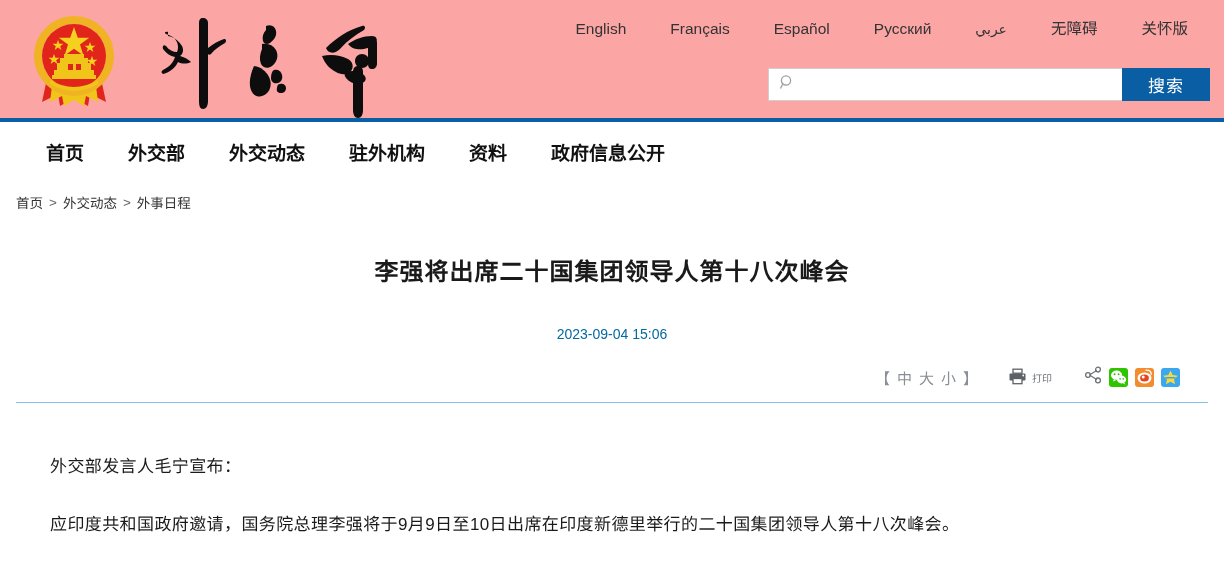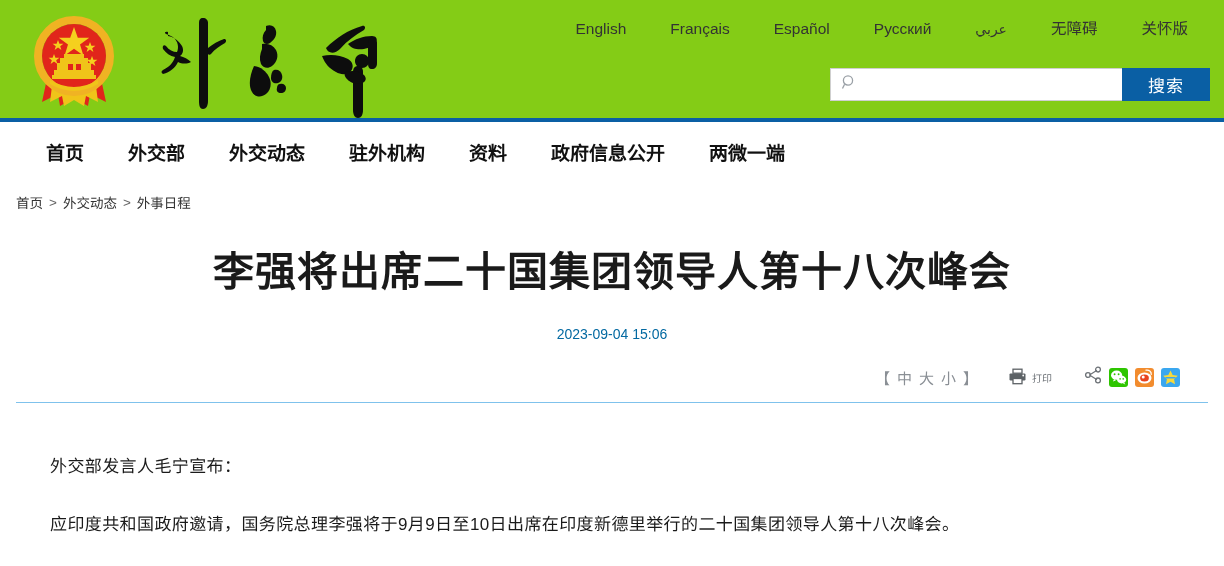--- a/index.html
+++ b/index.html
@@ -14,21 +14,21 @@
     font-family: "Liberation Sans", "DejaVu Sans", sans-serif;
     color: #222;
     overflow: hidden;
     position: relative;
   }
 
   
   .header {
     position: relative;
     height: 118px;
-    background: #84cc16;
+    background: #fca5a5;
   }
   .brand {
     position: absolute;
     left: 28px;
     top: 8px;
     display: flex;
     align-items: center;
     gap: 26px;
   }
   .emblem {
@@ -60,21 +60,21 @@
   }
   .lang-bar a.ar { font-size: 14px; }
 
   
   .search-wrap {
     position: absolute;
     right: 14px;
     top: 68px;
     display: flex;
     height: 33px;
-    width: 380px;
+    width: 442px;
   }
   .search-field {
     flex: 1 1 auto;
     border: 1px solid #cfcfcf;
     border-right: none;
     background: #fff;
     display: flex;
     align-items: center;
     padding-left: 10px;
     box-sizing: border-box;
@@ -135,21 +135,21 @@
   }
   .breadcrumb a { color: #333; text-decoration: none; }
   .breadcrumb .sep { color: #666; }
 
   
   .article {
     padding: 0 16px;
   }
   .headline {
     text-align: center;
-    font-size: 41px;
+    font-size: 24px;
     font-weight: bold;
     color: #1a1a1a;
     margin: 38px 0 0 0;
     letter-spacing: 1px;
     line-height: 44px;
   }
   .pubtime {
     text-align: center;
     font-size: 14px;
     color: #0369a1;
@@ -306,21 +306,20 @@
 </div>
 
 <div class="nav-rule"></div>
 <nav class="nav">
   <a class="nav-item" href="#">首页</a>
   <a class="nav-item" href="#">外交部</a>
   <a class="nav-item" href="#">外交动态</a>
   <a class="nav-item" href="#">驻外机构</a>
   <a class="nav-item" href="#">资料</a>
   <a class="nav-item" href="#">政府信息公开</a>
-  <a class="nav-item" href="#">两微一端</a>
 </nav>
 
 <div class="breadcrumb">
   <a href="#">首页</a>
   <span class="sep">&gt;</span>
   <a href="#">外交动态</a>
   <span class="sep">&gt;</span>
   <a href="#">外事日程</a>
 </div>
 

